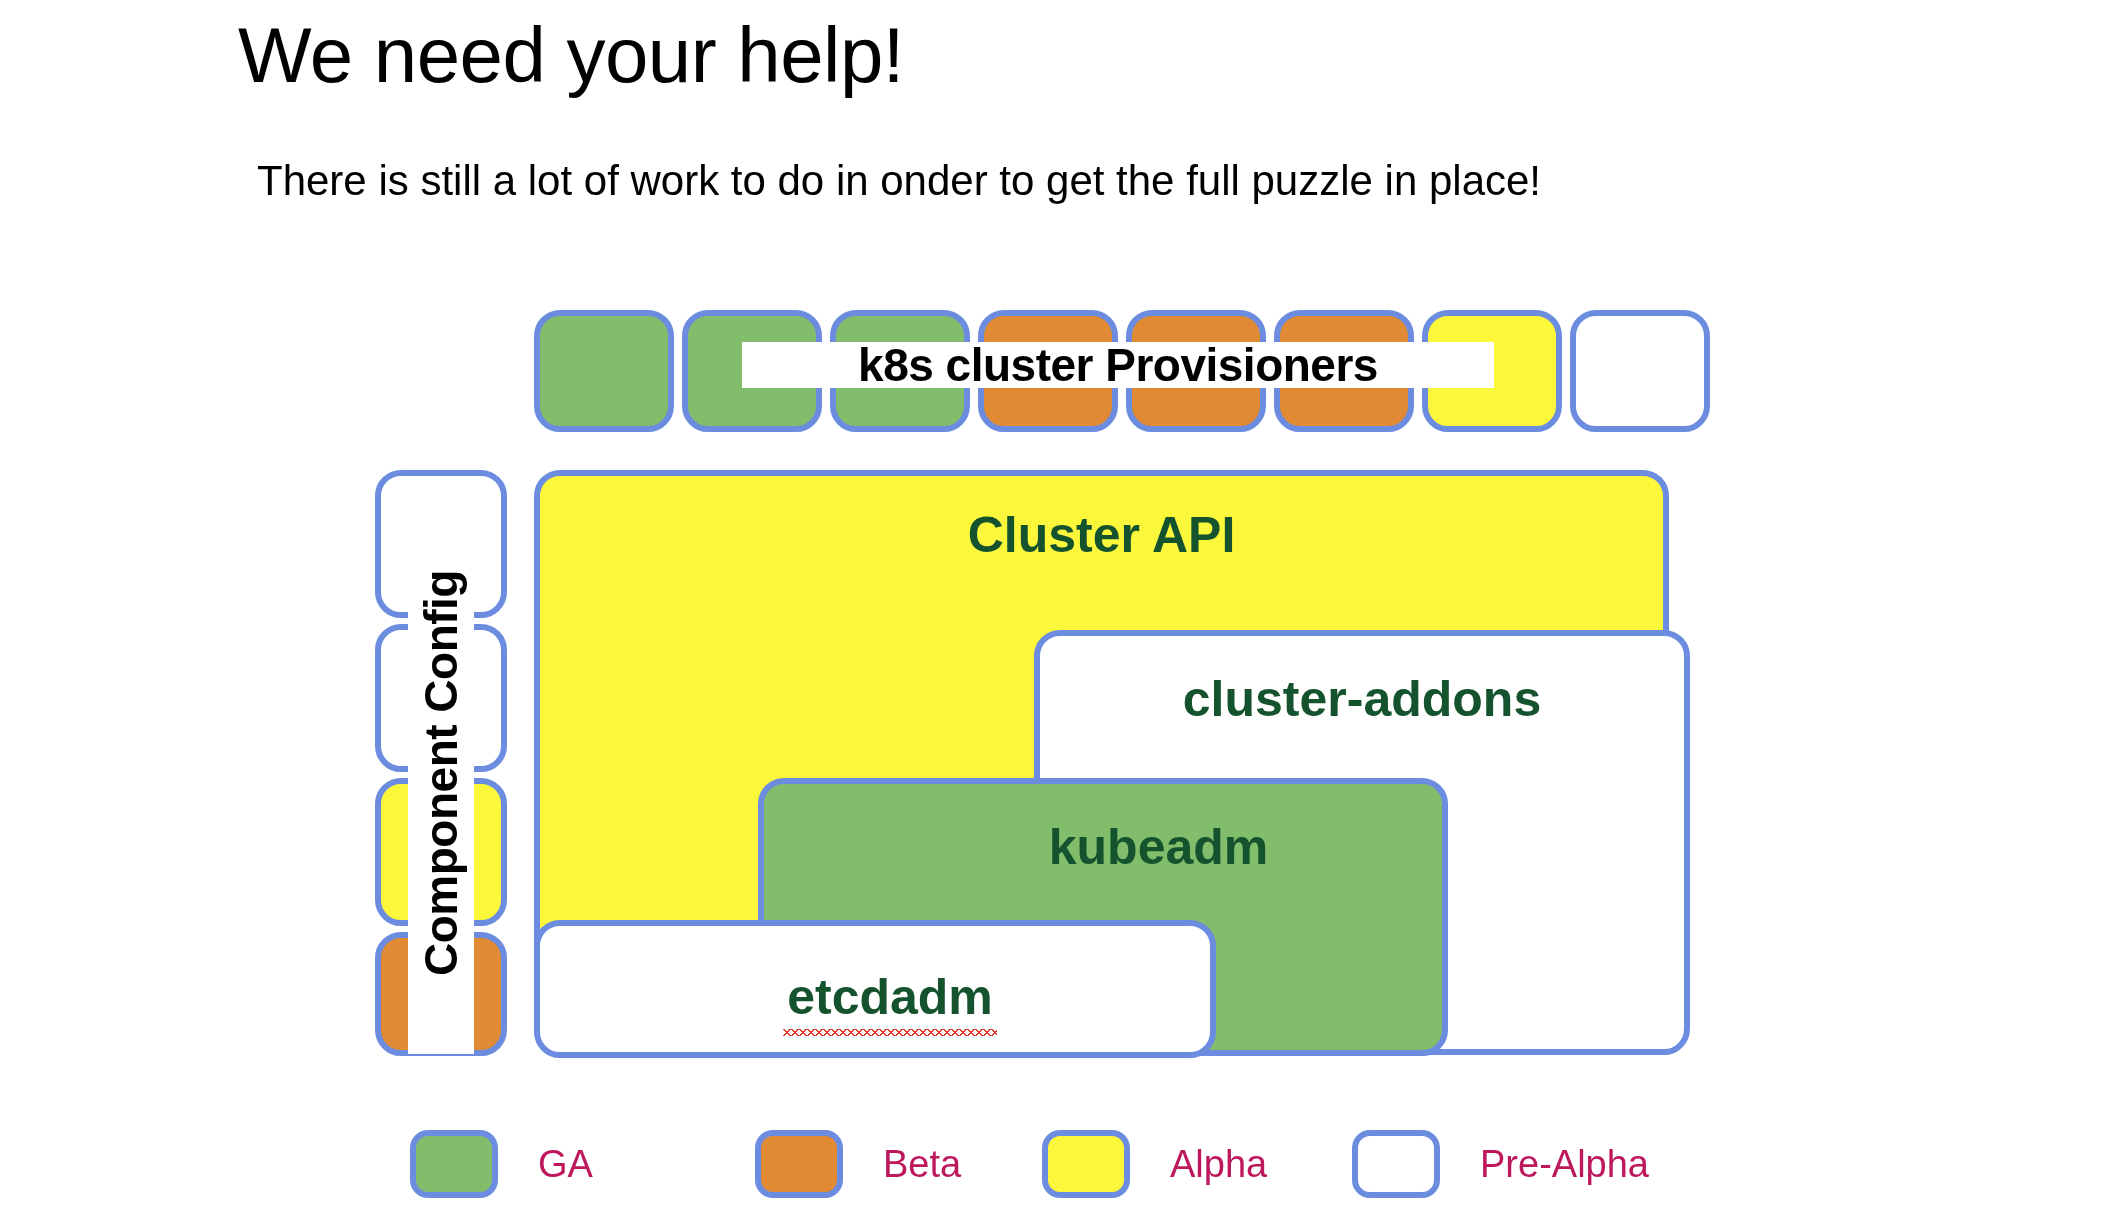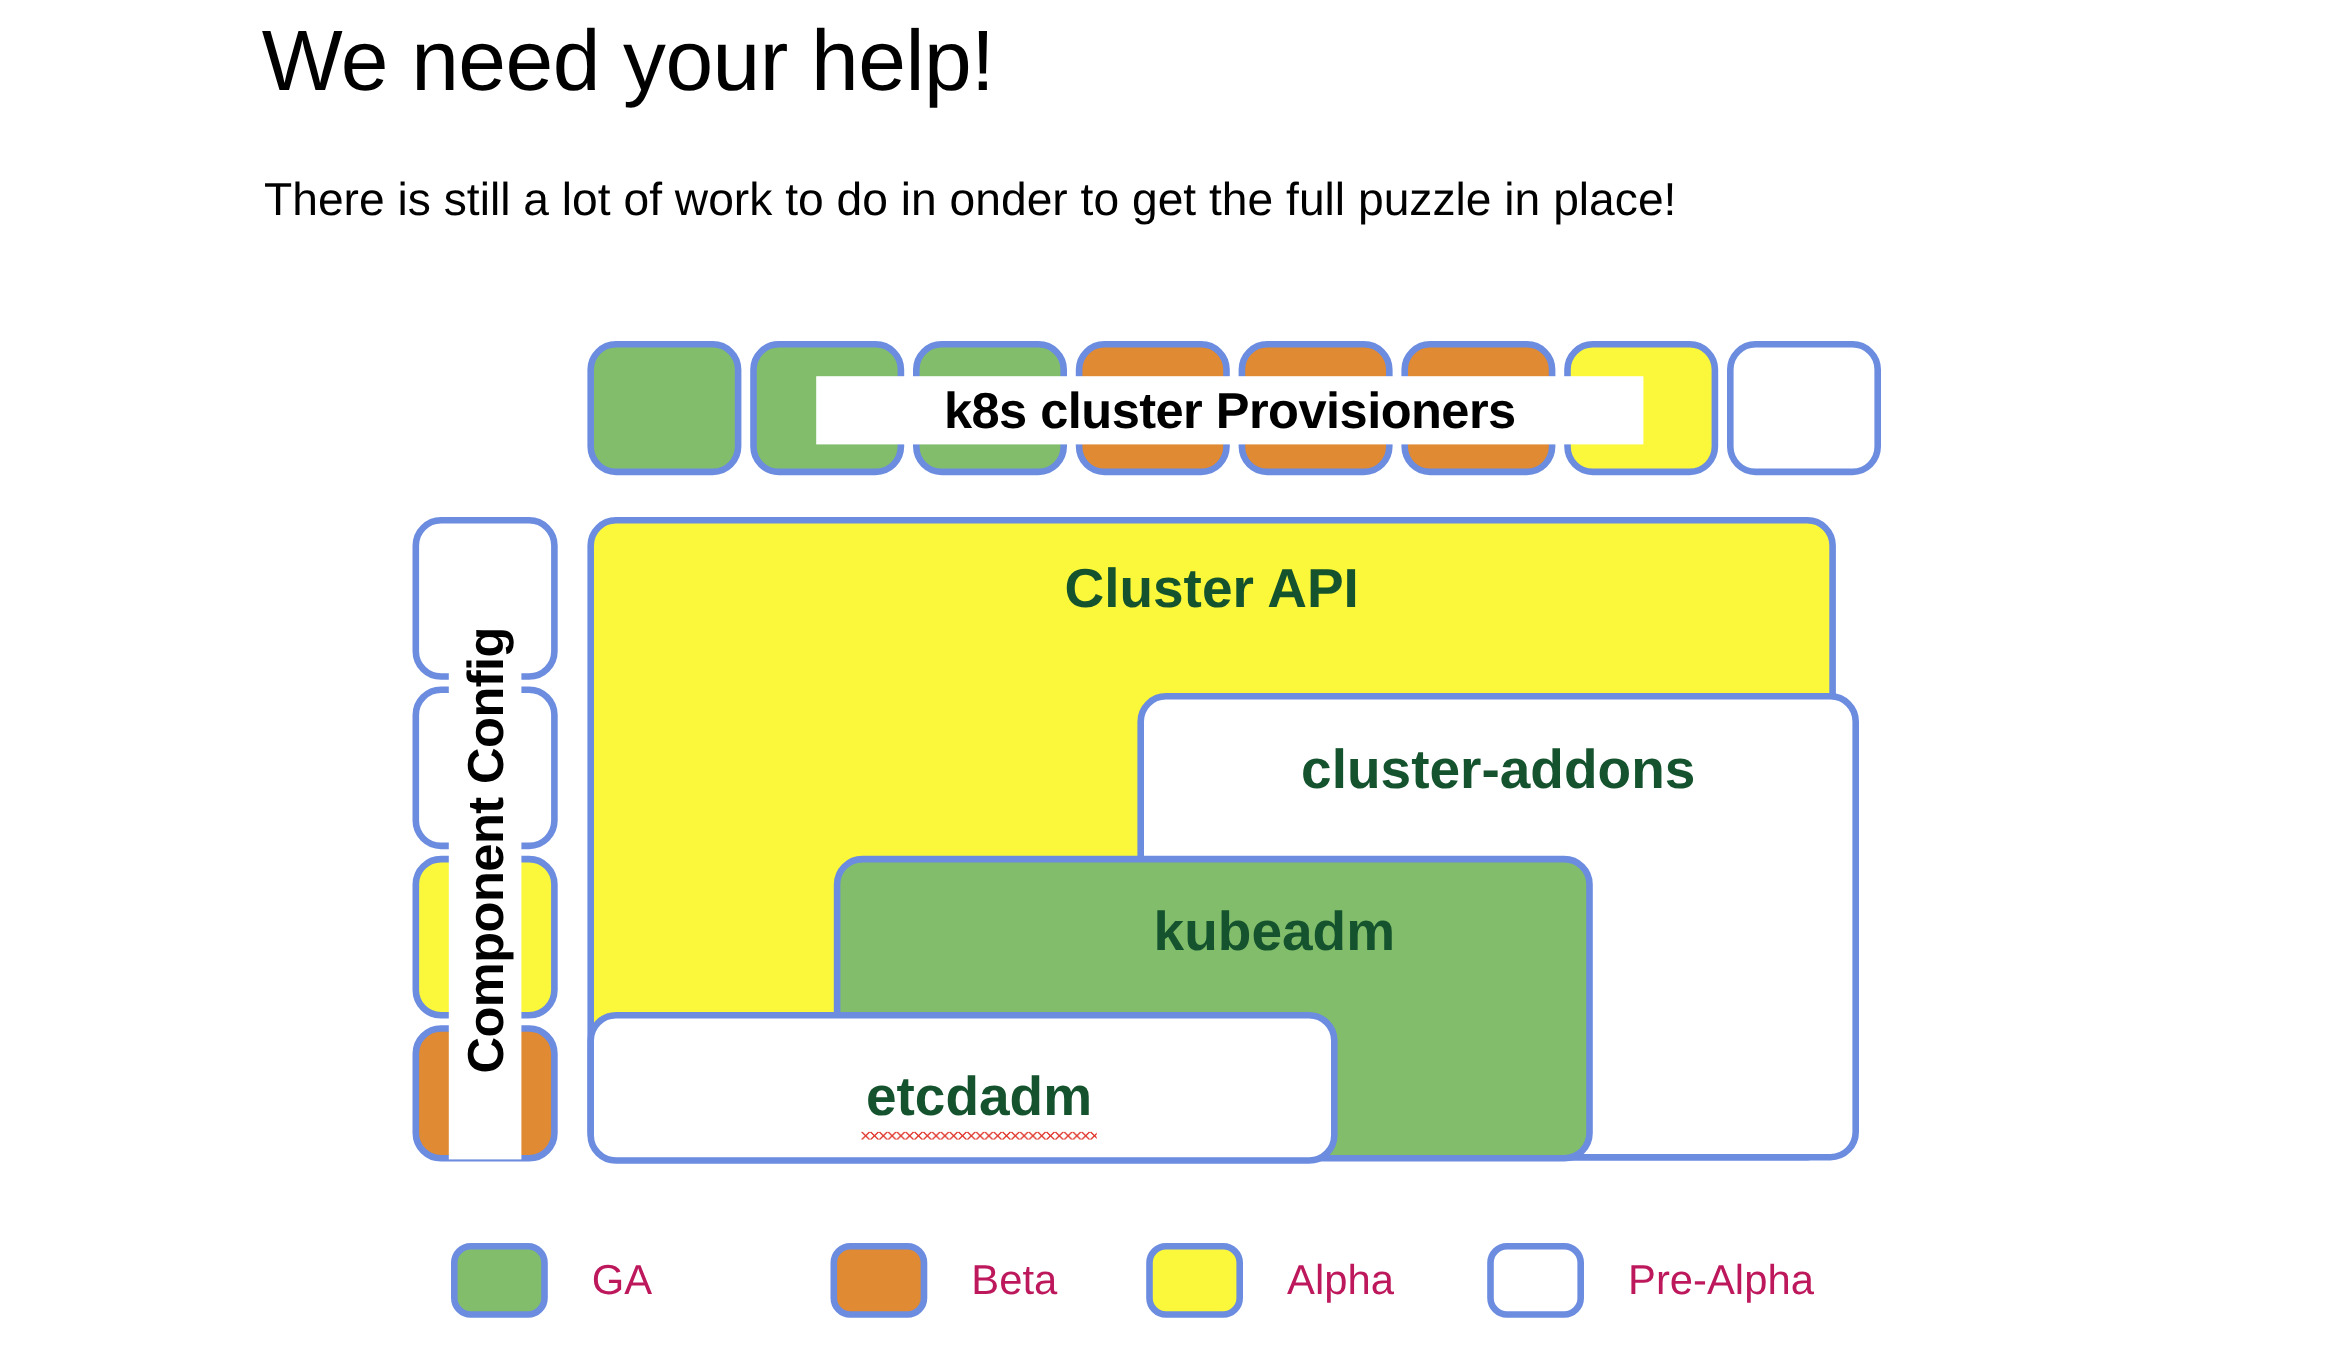--- a/index.html
+++ b/index.html
@@ -22,21 +22,21 @@
     left: 238px;
     top: 16px;
     font-size: 78px;
     font-weight: 400;
     line-height: 1.0;
     letter-spacing: -0.5px;
     white-space: nowrap;
   }
   #slide-subtitle {
     position: absolute;
-    left: 240px;
+    left: 257px;
     top: 160px;
     font-size: 42px;
     font-weight: 400;
     line-height: 1.0;
     white-space: nowrap;
   }
 
   
   .blk {
     position: absolute;
@@ -61,21 +61,21 @@
 
   
   #provisioner-row .blk { top: 310px; height: 122px; }
 
   
   #provisioners-caption {
     position: absolute;
     left: 742px;
     top: 342px;
     width: 752px;
-    height: 62px;
+    height: 46px;
     background: #ffffff;
     display: flex;
     align-items: center;
     justify-content: center;
     font-size: 46px;
     font-weight: bold;
     letter-spacing: -0.5px;
     white-space: nowrap;
   }
 

